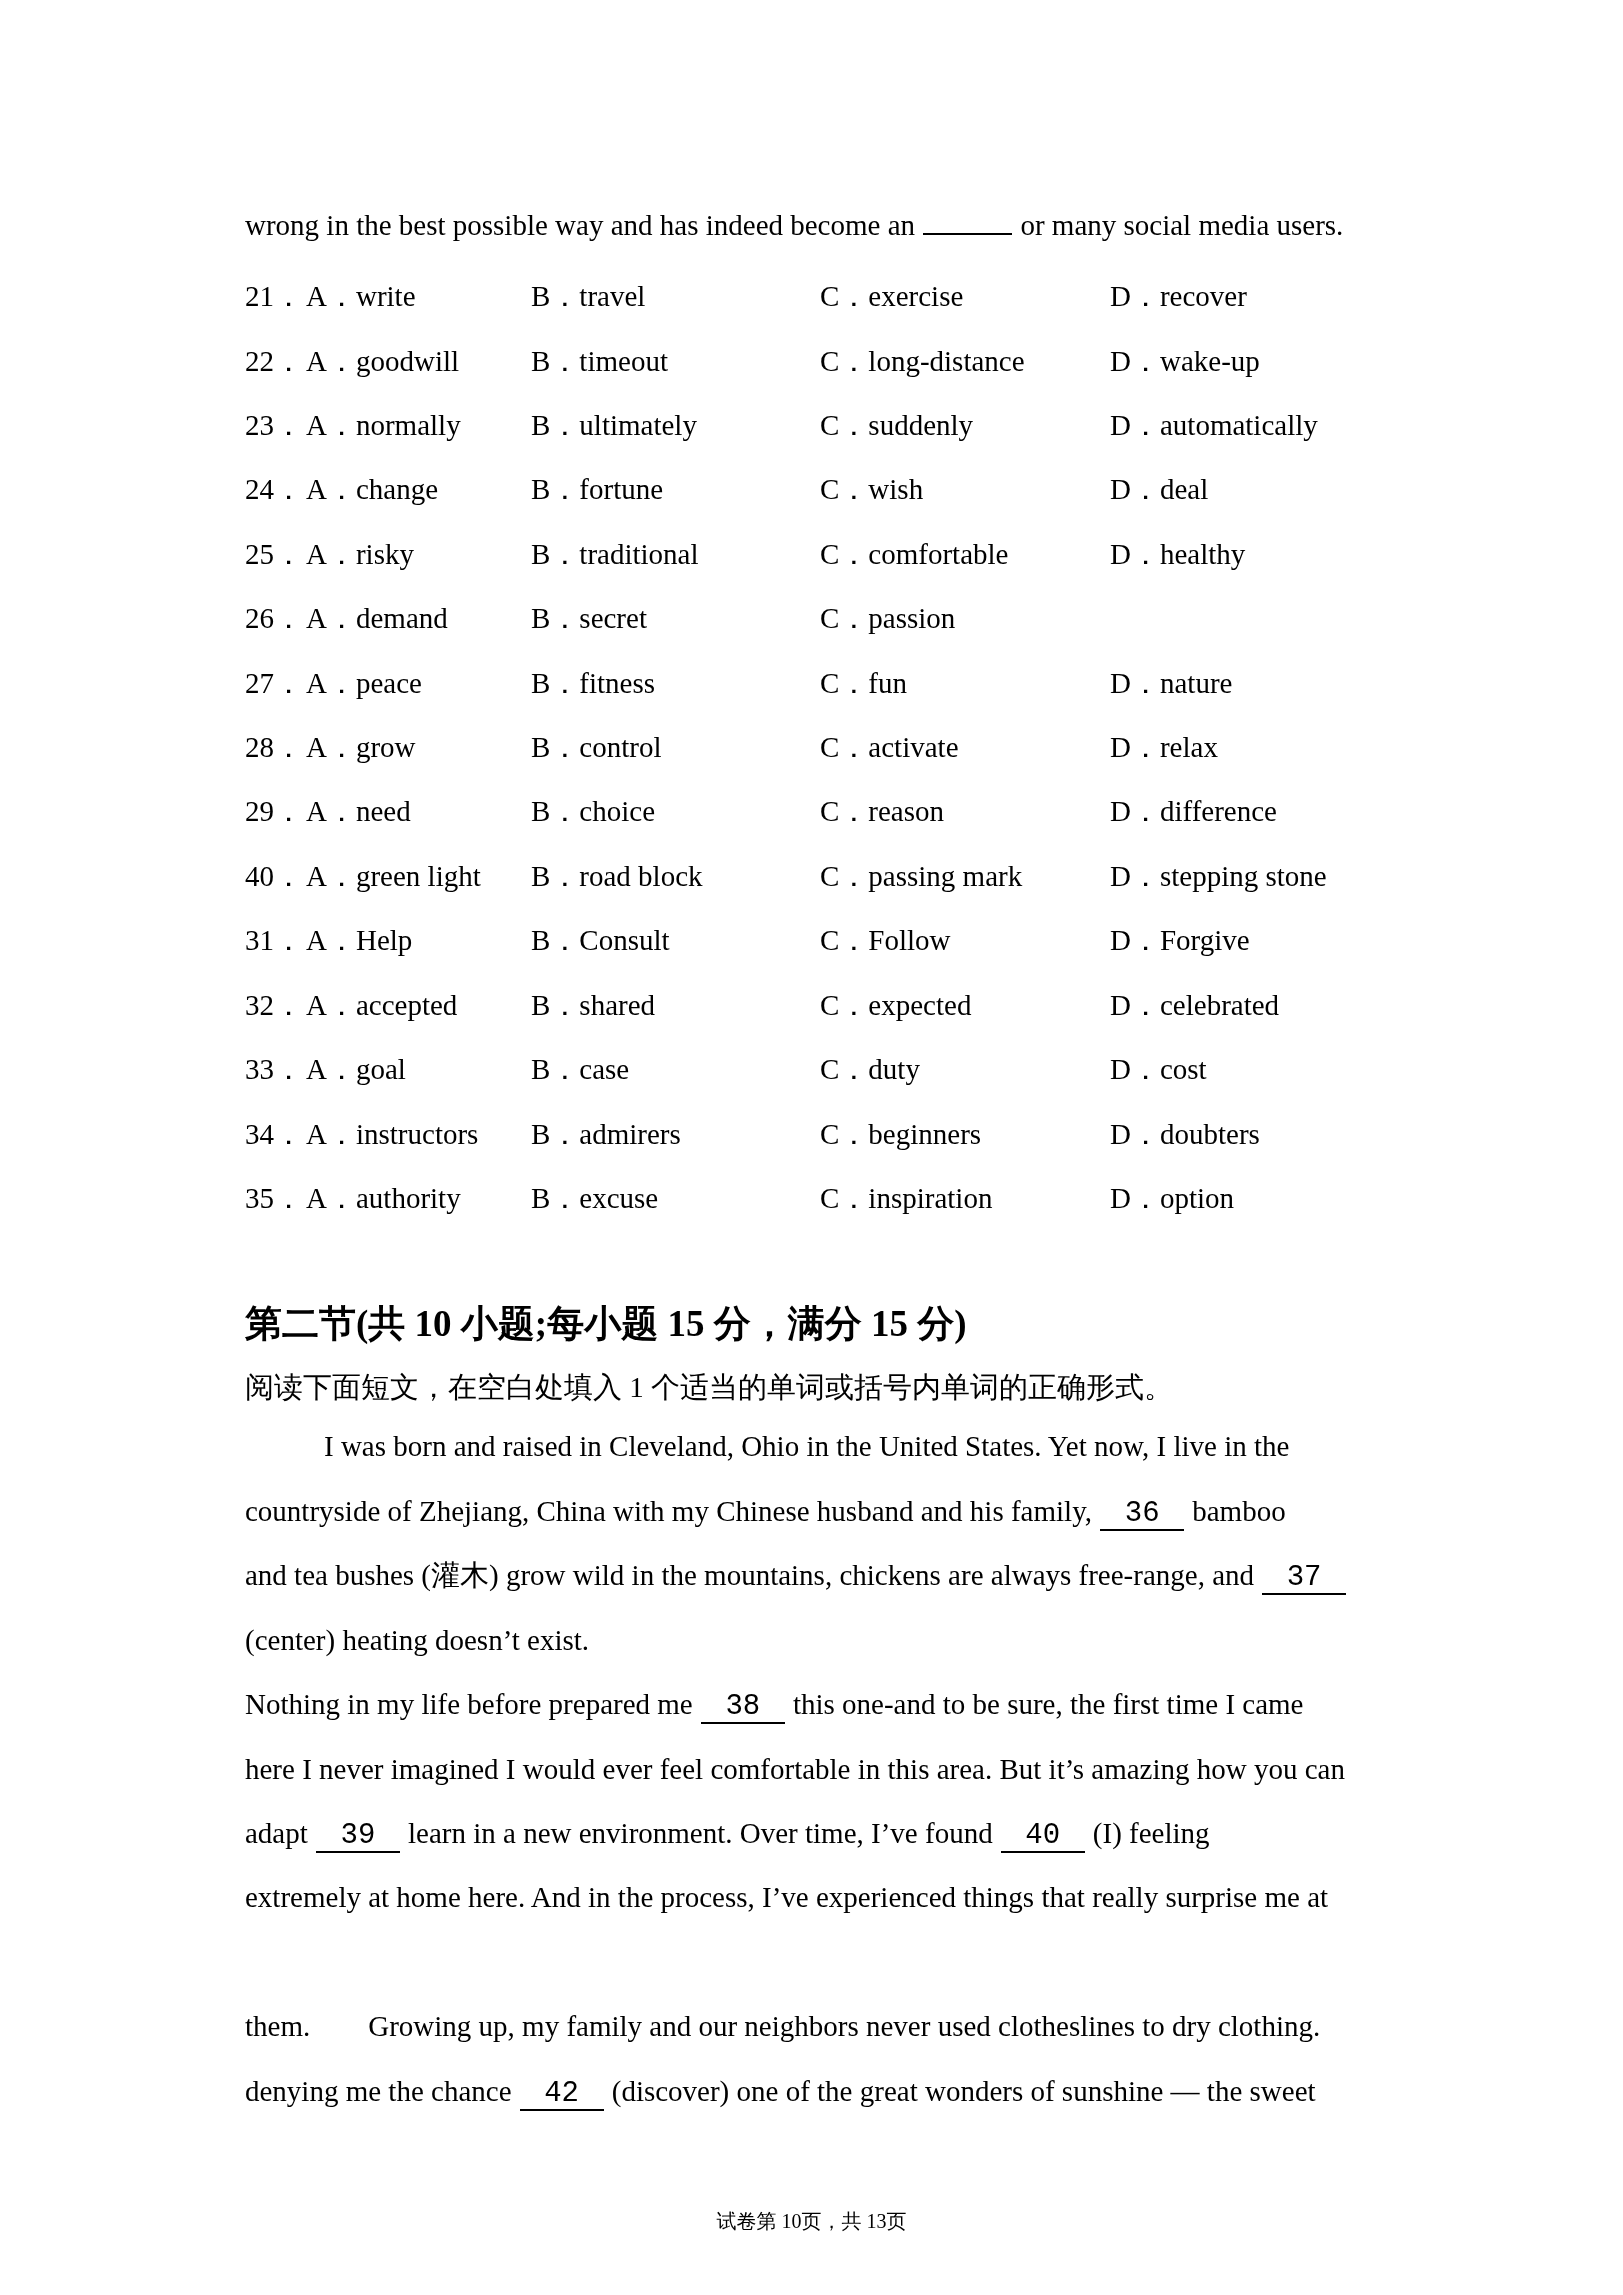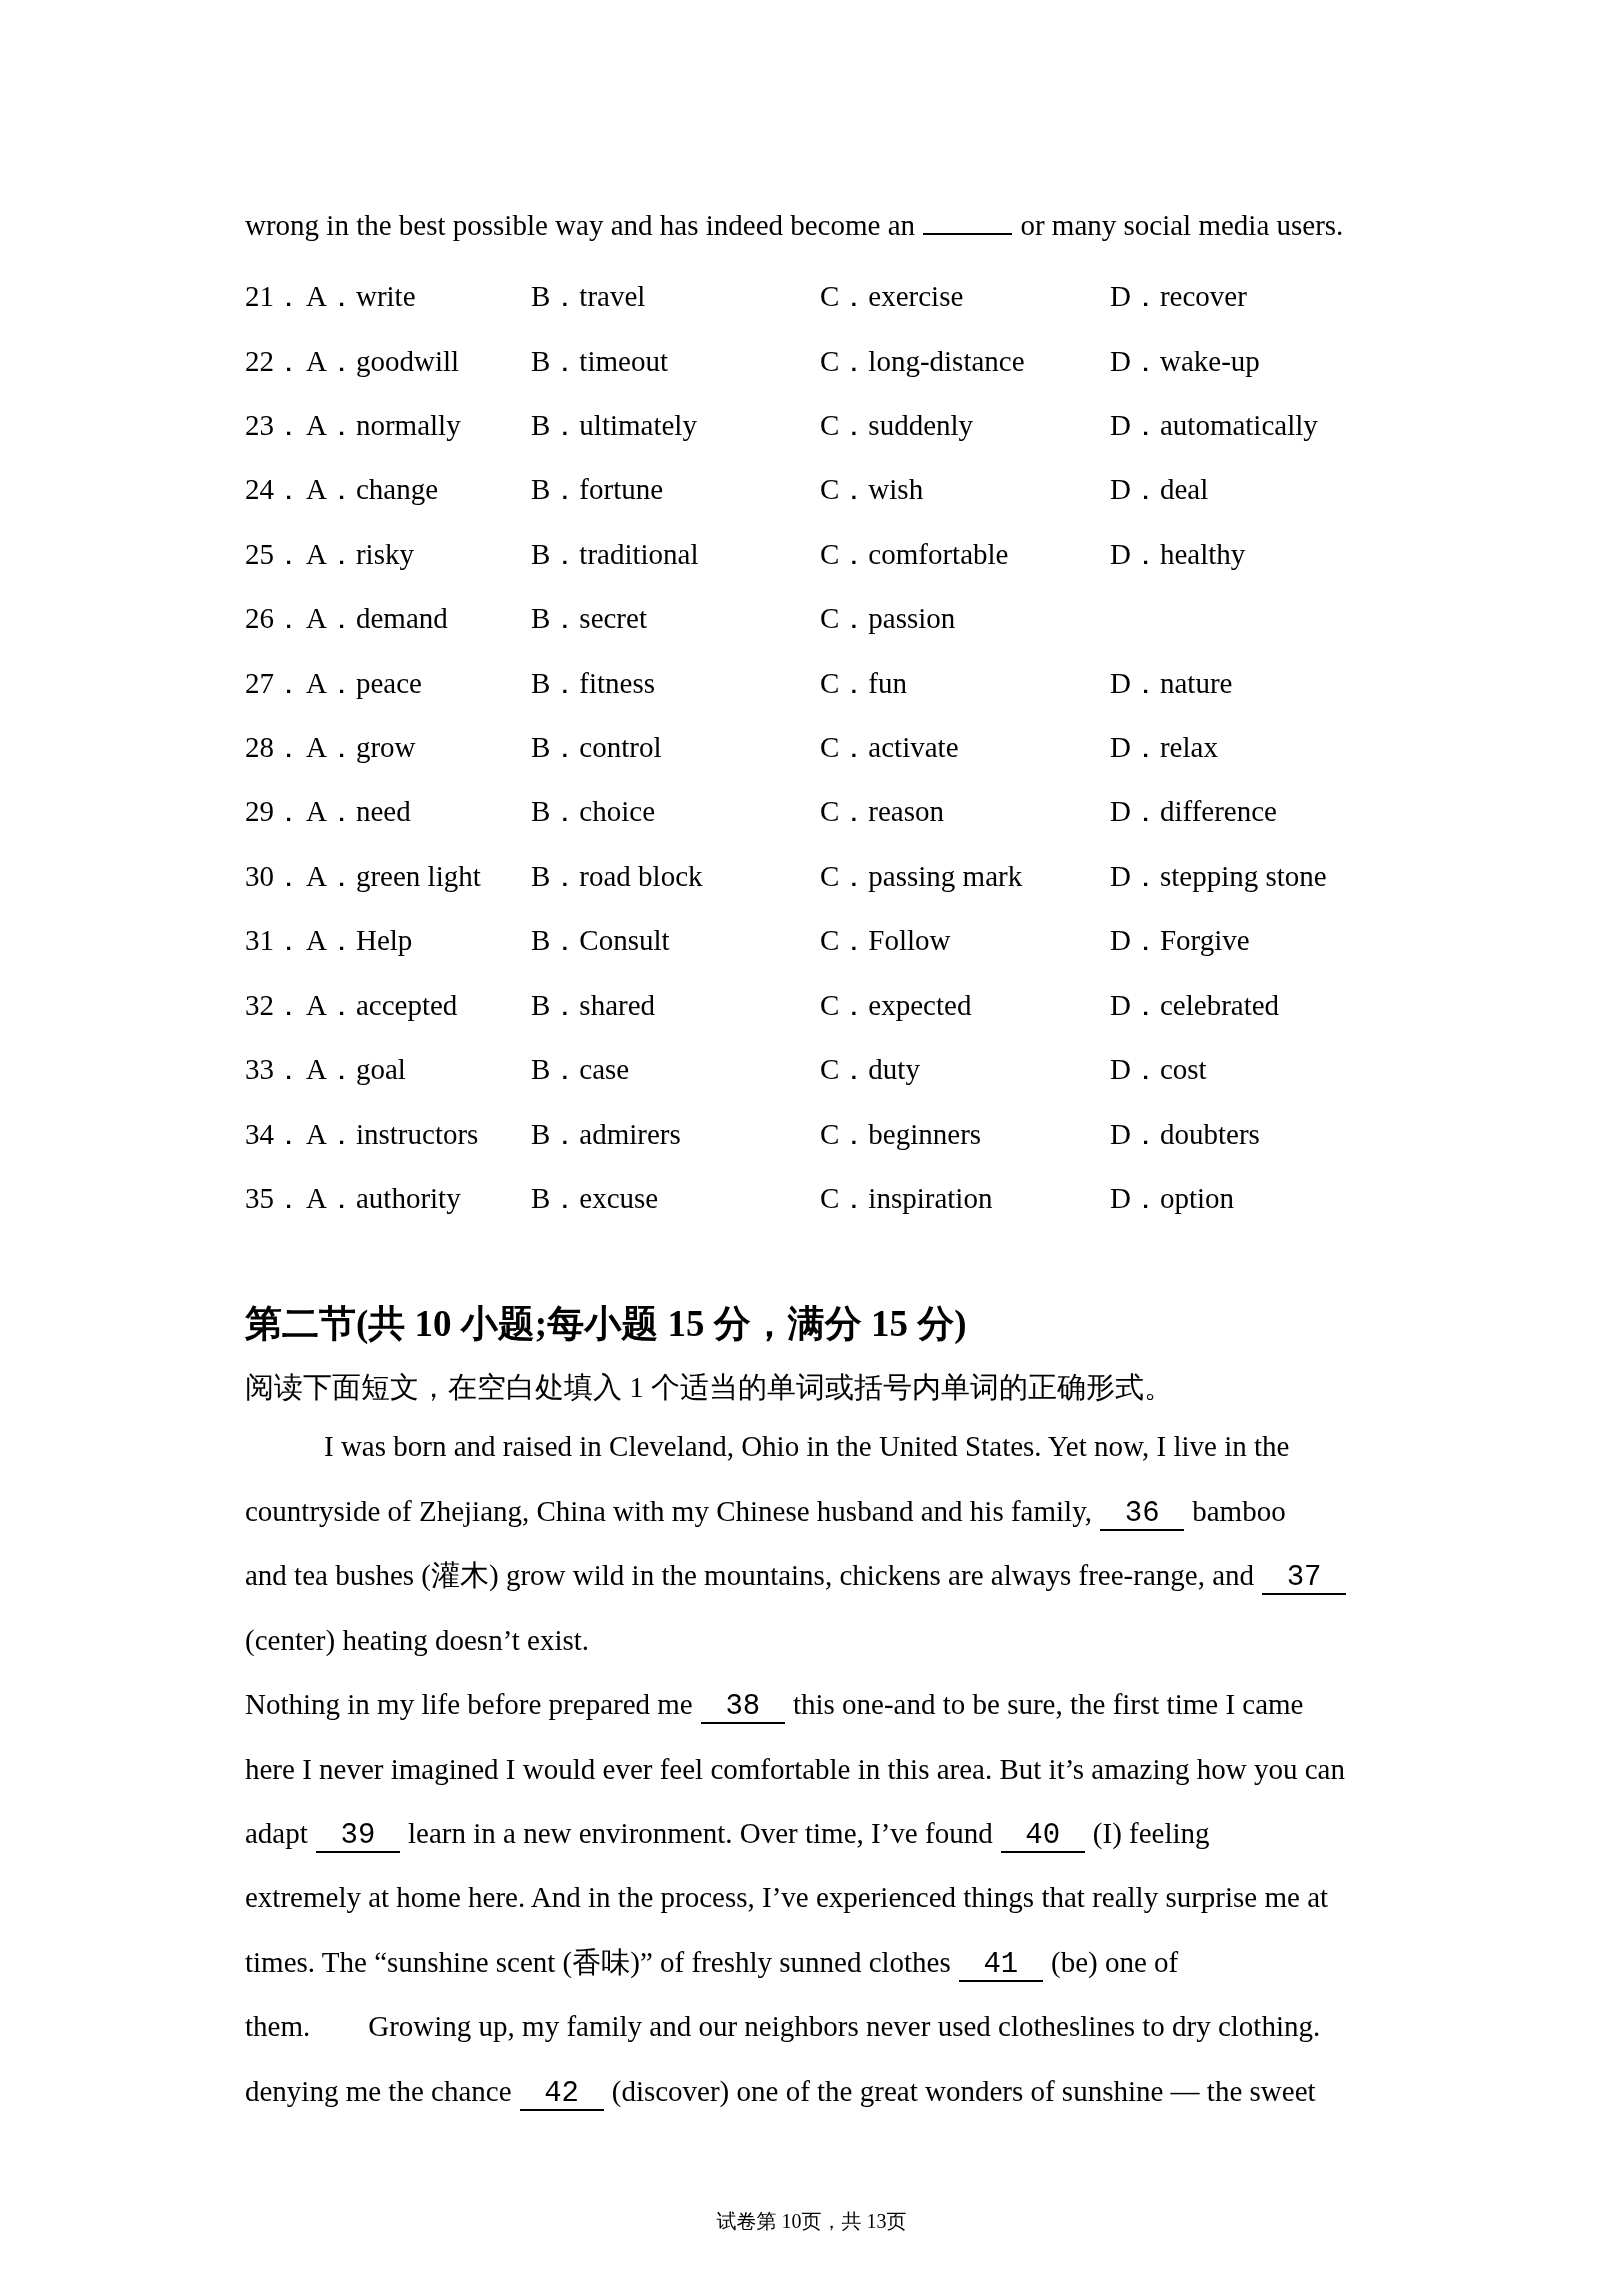--- a/index.html
+++ b/index.html
@@ -115,21 +115,21 @@
     <span><span>D．</span><span>relax</span></span>
   </div>
   <div class="abs qrow" style="top:795px">
     <span>29．</span>
     <span><span>A．</span><span>need</span></span>
     <span><span>B．</span><span>choice</span></span>
     <span><span>C．</span><span>reason</span></span>
     <span><span>D．</span><span>difference</span></span>
   </div>
   <div class="abs qrow" style="top:860px">
-    <span>30．</span>
+    <span>40．</span>
     <span><span>A．</span><span>green light</span></span>
     <span><span>B．</span><span>road block</span></span>
     <span><span>C．</span><span>passing mark</span></span>
     <span><span>D．</span><span>stepping stone</span></span>
   </div>
   <div class="abs qrow" style="top:924px">
     <span>31．</span>
     <span><span>A．</span><span>Help</span></span>
     <span><span>B．</span><span>Consult</span></span>
     <span><span>C．</span><span>Follow</span></span>
@@ -168,20 +168,19 @@
   <div class="abs instruction">阅读下面短文，在空白处填入 1 个适当的单词或括号内单词的正确形式。</div>
 
   <div class="abs pl pl-indent" style="top:1430px"><span>I was born and raised in Cleveland, Ohio in the United States. Yet now, I live in the</span></div>
   <div class="abs pl" style="top:1495px"><span>countryside of Zhejiang, China with my Chinese husband and his family,</span><span class="blank"><span>36</span></span><span>bamboo</span></div>
   <div class="abs pl" style="top:1559px"><span>and tea bushes (灌木) grow wild in the mountains, chickens are always free-range, and</span><span class="blank"><span>37</span></span></div>
   <div class="abs pl" style="top:1624px"><span>(center) heating doesn’t exist.</span></div>
   <div class="abs pl" style="top:1688px"><span>Nothing in my life before prepared me</span><span class="blank"><span>38</span></span><span>this one-and to be sure, the first time I came</span></div>
   <div class="abs pl" style="top:1753px"><span>here I never imagined I would ever feel comfortable in this area. But it’s amazing how you can</span></div>
   <div class="abs pl" style="top:1817px"><span>adapt</span><span class="blank"><span>39</span></span><span>learn in a new environment. Over time, I’ve found</span><span class="blank"><span>40</span></span><span>(I) feeling</span></div>
   <div class="abs pl" style="top:1881px"><span>extremely at home here. And in the process, I’ve experienced things that really surprise me at</span></div>
-  <div class="abs pl" style="top:1946px"><span>times. The “sunshine scent (香味)” of freshly sunned clothes</span><span class="blank"><span>41</span></span><span>(be) one of</span></div>
   <div class="abs pl" style="top:2010px"><span>them.　　Growing up, my family and our neighbors never used clotheslines to dry clothing.</span></div>
   <div class="abs pl" style="top:2075px"><span>denying me the chance</span><span class="blank"><span>42</span></span><span>(discover) one of the great wonders of sunshine — the sweet</span></div>
 
   <div class="footer">试卷第 10页，共 13页</div>
 
 </div>
 
 
 </body></html>

